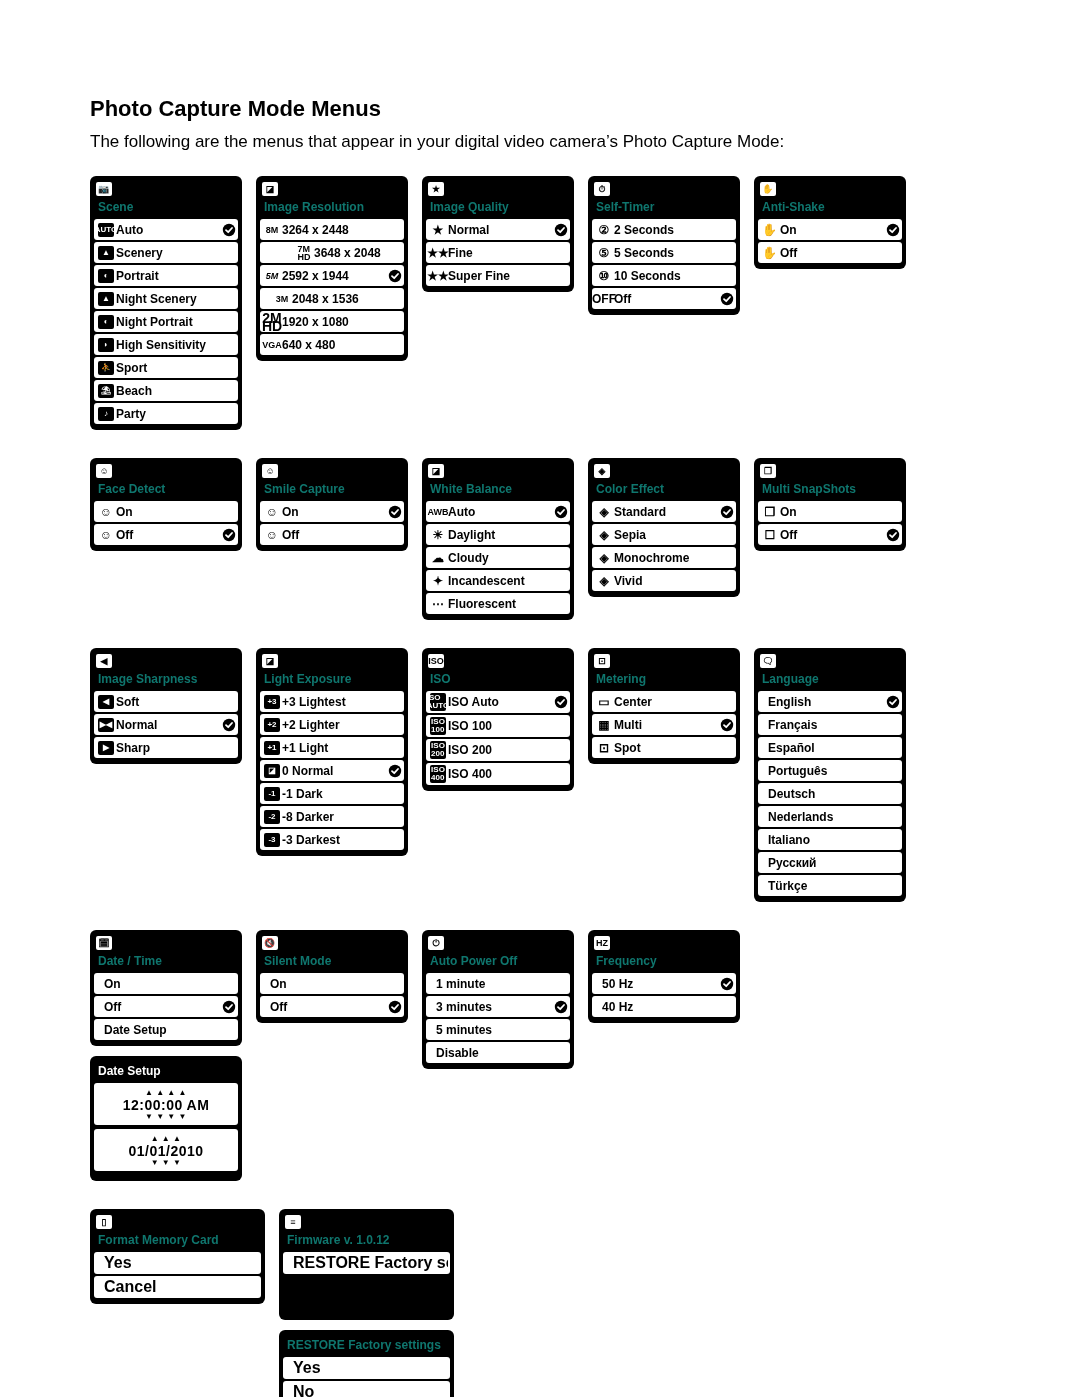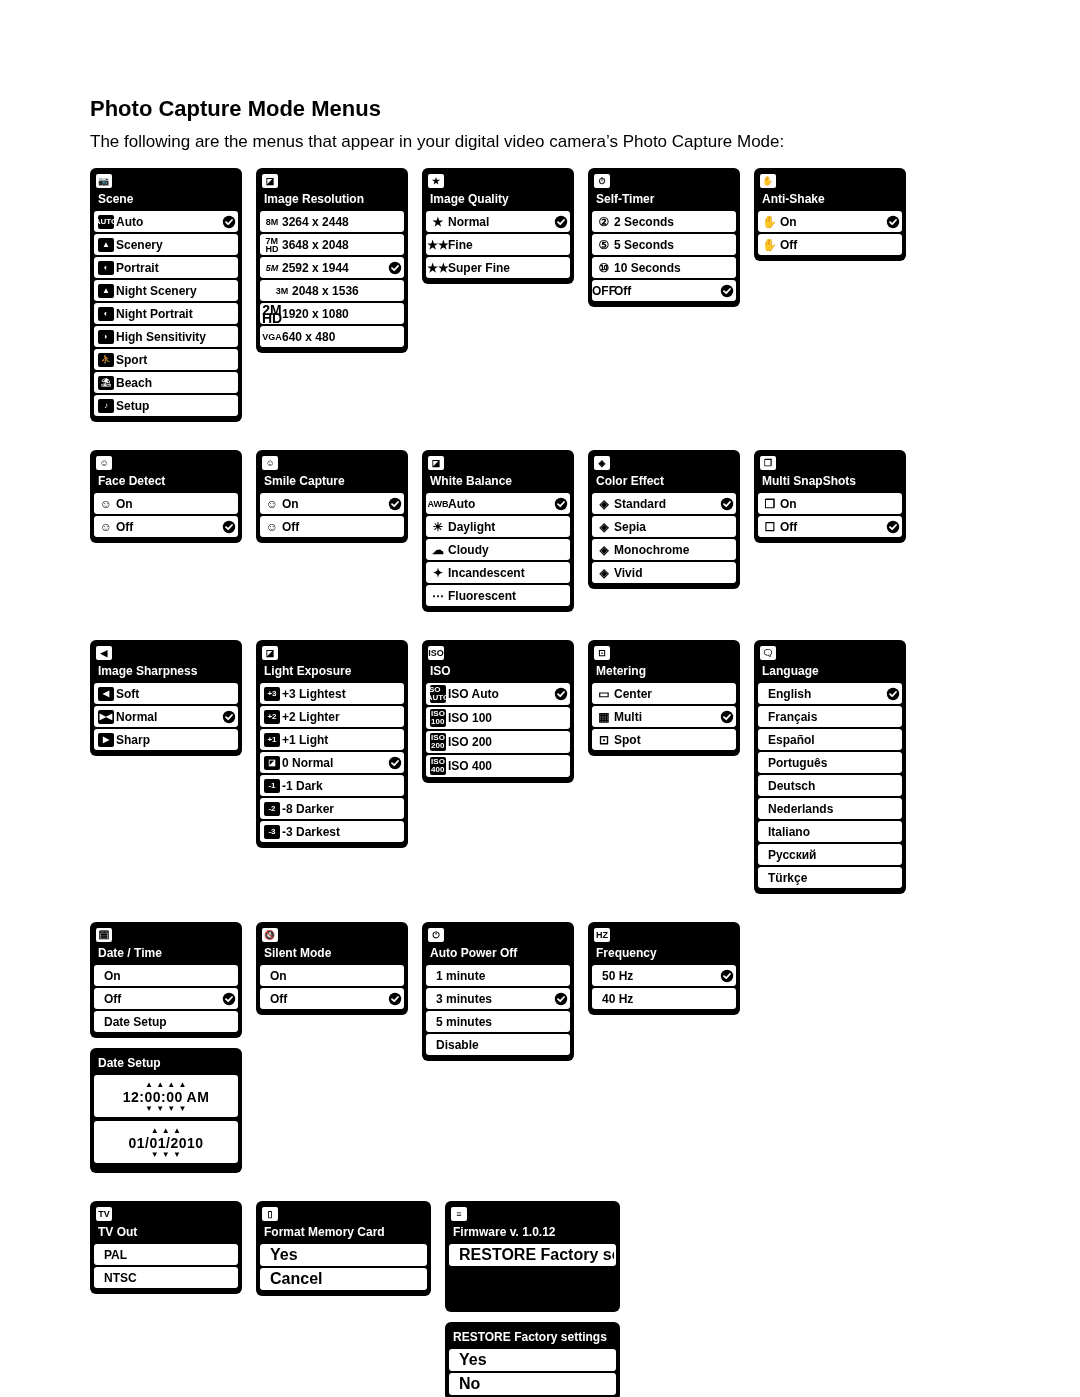--- a/index.html
+++ b/index.html
@@ -13,21 +13,21 @@
   .page {
     padding: 80px 90px 40px 90px;
   }
   h1.title {
     font-size: 22px;
     font-weight: 700;
     margin: 16px 0 10px 0;
   }
   p.intro {
     font-size: 17px;
-    margin: 0 0 16px 0;
+    margin: 0 0 24px 0;
   }
   .grid {
     display: flex;
     flex-wrap: wrap;
     gap: 12px 14px;
     margin-bottom: 28px;
     align-items: flex-start;
   }
   .col {
     display: flex;
@@ -54,21 +54,21 @@
     background: #fff;
     border-radius: 2px;
     display: flex;
     align-items: center;
     justify-content: center;
     font-size: 9px;
     font-weight: 700;
     color: #000;
   }
   .menu .mtitle {
-    color: #ffffff;
+    color: #0f766e;
     font-size: 12px;
     font-weight: 700;
     padding: 4px 4px 5px 4px;
   }
   .menu .list {
     display: flex;
     flex-direction: column;
     gap: 2px;
   }
   .menu .item {
@@ -206,36 +206,36 @@
           <div class="item">
             <span class="icn box">⛹</span>
             <span class="lbl">Sport</span>
           </div>
           <div class="item">
             <span class="icn box">⛱</span>
             <span class="lbl">Beach</span>
           </div>
           <div class="item">
             <span class="icn box">♪</span>
-            <span class="lbl">Setup</span>
+            <span class="lbl">Party</span>
           </div>
         </div>
       </div>
     <div class="menu">
         <div class="icon-bar">
           <span class="micon">◪</span>
         </div>
         <div class="mtitle">Image Resolution</div>
         <div class="list">
           <div class="item">
             <span class="icn" style="font-size:9px;line-height:8px;text-align:center;">8M</span>
             <span class="lbl">3264 x 2448</span>
           </div>
           <div class="item">
-            <span class="icn" style="font-size:9px;line-height:8px;">7M<br>HD</span>
+            <span class="icn" style="font-size:9px;line-height:8px;margin-left:32px;">7M<br>HD</span>
             <span class="lbl">3648 x 2048</span>
           </div>
           <div class="item">
             <span class="icn" style="font-size:9px;line-height:8px;text-align:center;font-style:italic;">5M</span>
             <span class="lbl">2592 x 1944</span>
             <span class="chk">
               <svg width="14" height="14" viewBox="0 0 14 14">
                 <circle cx="7" cy="7" r="6.2" fill="#000"></circle>
                 <path d="M4 7.2 L6.2 9.2 L10 5" stroke="#fff" stroke-width="1.8" fill="none" stroke-linecap="round" stroke-linejoin="round"></path>
               </svg>
@@ -757,36 +757,20 @@
           </div>
           <div class="item">
             <span class="icn" style="width:4px"></span>
             <span class="lbl">40 Hz</span>
           </div>
         </div>
       </div>
   </div>
 
   <div class="grid">
-    <div class="menu">
-        <div class="icon-bar">
-          <span class="micon">TV</span>
-        </div>
-        <div class="mtitle">TV Out</div>
-        <div class="list">
-          <div class="item">
-            <span class="icn" style="width:4px"></span>
-            <span class="lbl">PAL</span>
-          </div>
-          <div class="item">
-            <span class="icn" style="width:4px"></span>
-            <span class="lbl">NTSC</span>
-          </div>
-        </div>
-      </div>
     <div class="menu wide">
         <div class="icon-bar">
           <span class="micon">▯</span>
         </div>
         <div class="mtitle">Format Memory Card</div>
         <div class="list">
           <div class="item">
             <span class="icn" style="width:4px"></span>
             <span class="lbl">Yes</span>
           </div>

